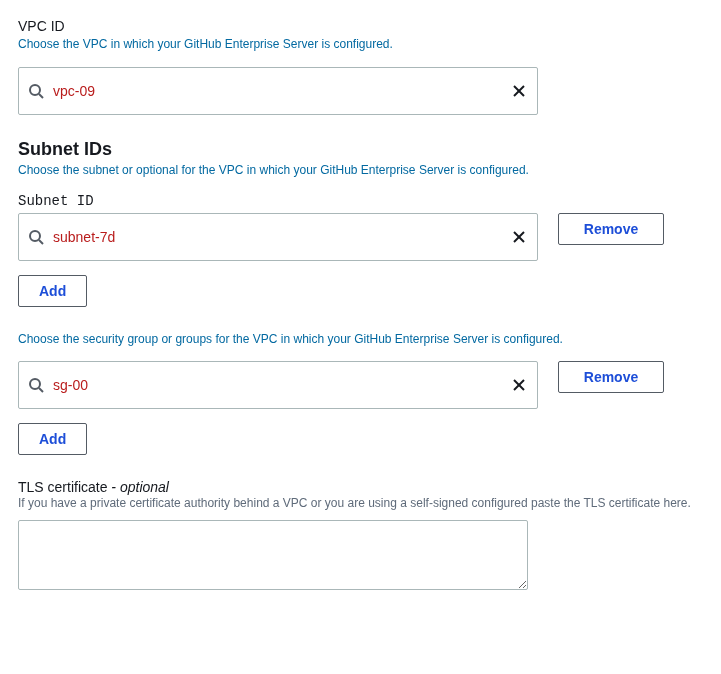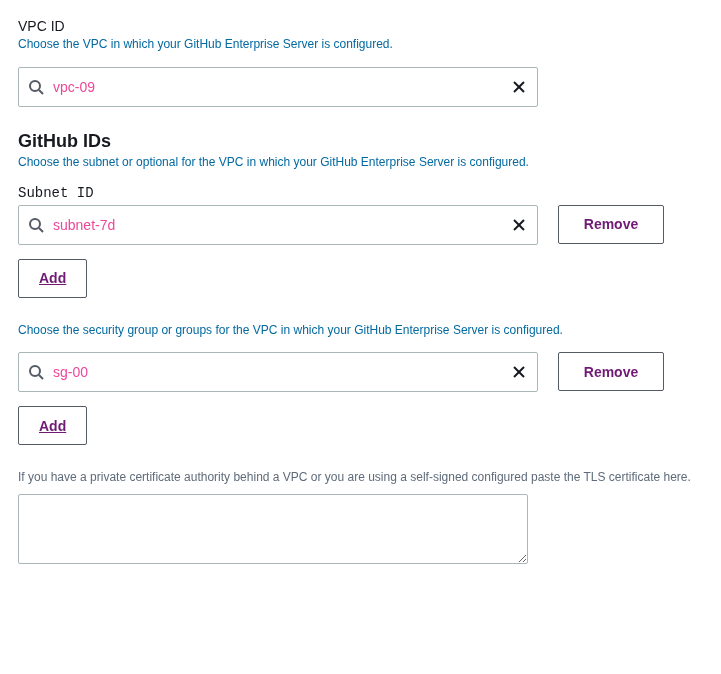--- a/index.html
+++ b/index.html
@@ -66,43 +66,43 @@
     position: absolute;
     right: 8px;
     top: 50%;
     transform: translateY(-50%);
     cursor: pointer;
     color: #16191f;
     padding: 4px;
   }
   input[type=text] {
     width: 100%;
-    height: 40px;
+    height: 48px;
     padding: 4px 32px 4px 34px;
     border: 1px solid #aab7b8;
     border-radius: 2px;
     font-size: 14px;
-    color: #ec4899;
+    color: #b91c1c;
     background: #fff;
   }
   .btn {
     display: inline-flex;
     align-items: center;
     justify-content: center;
-    height: 39px;
+    height: 32px;
     padding: 0 20px;
     border: 1px solid #545b64;
     border-radius: 2px;
     background: #fff;
     font-size: 14px;
     font-weight: 700;
-    color: #701a75;
+    color: #1d4ed8;
     cursor: pointer;
   }
-  .btn.small { padding: 0 20px; text-decoration: underline; }
+  .btn.small { padding: 0 20px; }
   .btn-remove { width: 106px; padding: 0; }
   textarea {
     width: 510px;
     height: 70px;
     border: 1px solid #aab7b8;
     border-radius: 2px;
     padding: 6px 8px;
     font-size: 14px;
     font-family: inherit;
     resize: both;
@@ -137,21 +137,21 @@
         <svg width="14" height="14" viewBox="0 0 14 14" fill="none" stroke="currentColor" stroke-width="2">
           <line x1="2" y1="2" x2="12" y2="12"></line>
             <line x1="12" y1="2" x2="2" y2="12"></line>
         </svg>
       </span>
     </div>
   </div>
 </div>
 
 <div class="field-group">
-  <p class="section-heading">GitHub IDs</p>
+  <p class="section-heading">Subnet IDs</p>
   <p class="desc">Choose the subnet or optional for the VPC in which your GitHub Enterprise Server is configured.</p>
   <p class="label-sub">Subnet ID</p>
   <div class="row">
     <div class="input-wrap">
       <span class="search-icon">
         <svg width="16" height="16" viewBox="0 0 16 16" fill="none" stroke="currentColor" stroke-width="2">
           <circle cx="7" cy="7" r="5"></circle>
             <line x1="11" y1="11" x2="15" y2="15"></line>
         </svg>
       </span>
@@ -185,15 +185,18 @@
             <line x1="12" y1="2" x2="2" y2="12"></line>
         </svg>
       </span>
     </div>
     <button class="btn btn-remove">Remove</button>
   </div>
   <button class="btn small">Add</button>
 </div>
 
 <div class="field-group">
+  <p class="tls-label">
+    <span>TLS certificate</span><span class="optional"> - optional</span>
+  </p>
   <p class="desc-tight">If you have a private certificate authority behind a VPC or you are using a self-signed configured paste the TLS certificate here.</p>
   <textarea style=""></textarea>
 </div>
 
 </body></html>

